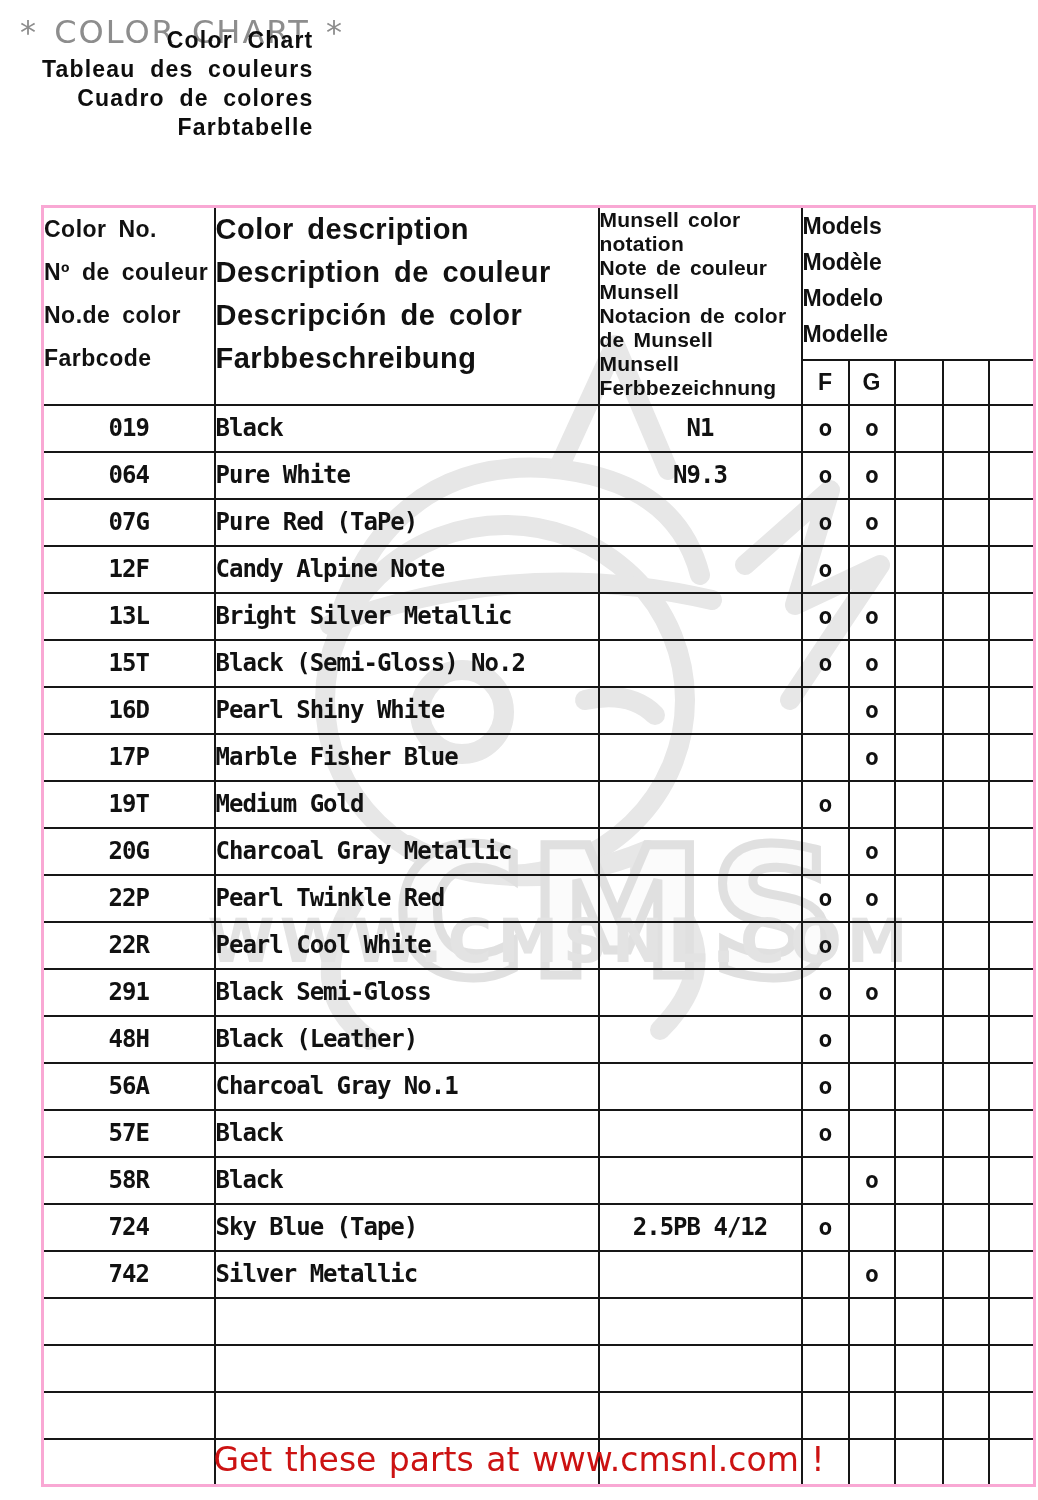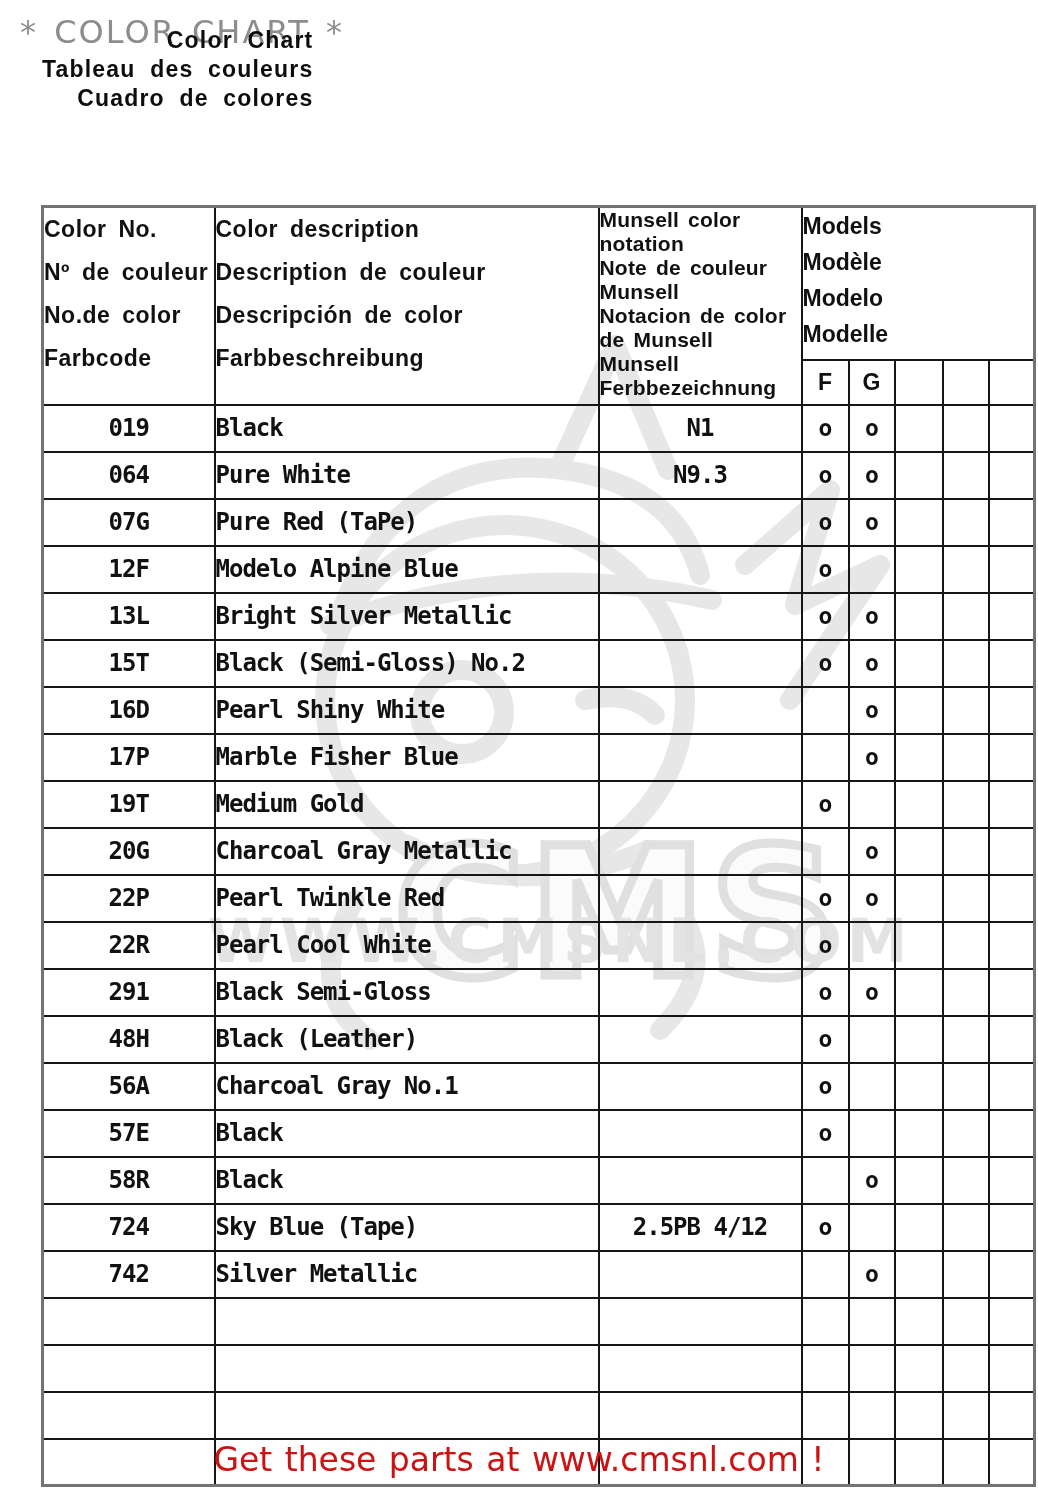--- a/index.html
+++ b/index.html
@@ -39,25 +39,25 @@
   table.colorchart {
     position: absolute; left: 41px; top: 205px;
     width: 992px; z-index: 1;
     border-collapse: collapse; table-layout: fixed;
     background: transparent;
   }
   table.colorchart th, table.colorchart td {
     border: 2px solid #161616;
     padding: 0; background: transparent;
   }
-  table.colorchart { border: 3px solid #737373; }
+  table.colorchart { border: 3px solid #f9a8d4; }
 
   thead th { font-weight: bold; text-align: left; vertical-align: top; }
   .h-col1 { font-size: 23px; line-height: 43px; padding: 8px 0 0 6px; letter-spacing: 0.5px; word-spacing: 5px; white-space: nowrap; }
-  .h-col2 { font-size: 23px; line-height: 43px; padding: 8px 0 0 32px; letter-spacing: 0.5px; word-spacing: 5px; white-space: nowrap; }
+  .h-col2 { font-size: 29px; line-height: 43px; padding: 8px 0 0 32px; letter-spacing: 0.5px; word-spacing: 5px; white-space: nowrap; }
   .h-munsell { font-size: 21px; line-height: 24px; padding: 5px 0 0 8px; letter-spacing: 0.2px; word-spacing: 3px; white-space: nowrap; }
   .h-models { font-size: 23px; line-height: 36px; padding: 12px 0 0 25px; word-spacing: 4px; }
   .h-fg { font-size: 23px; text-align: center; vertical-align: middle; padding: 0; height: 45px; }
   .h-col1 span, .h-col2 span, .h-munsell span, .h-models span { display: block; }
 
   tbody tr { height: 47px; }
   tbody td {
     font-family: "DejaVu Sans Mono", monospace;
     font-weight: bold; font-size: 24px; letter-spacing: -1px;
     vertical-align: middle; white-space: nowrap;
@@ -96,20 +96,21 @@
     <text x="618" y="975" font-family="DejaVu Sans, sans-serif" font-size="178" font-weight="bold" text-anchor="middle" fill="#fbfbfb" stroke="#e0e0e0" stroke-width="9" letter-spacing="4">CMS</text>
     <text x="560" y="962" font-family="DejaVu Sans, sans-serif" font-size="61" font-weight="bold" text-anchor="middle" fill="#e3e3e3" letter-spacing="5">WWW.CMSNL.COM</text>
   </svg>
 </div>
 
 <div class="gray-title">* COLOR CHART *</div>
 <div class="black-titles">
   <span>Color Chart</span>
   <span>Tableau des couleurs</span>
   <span>Cuadro de colores</span>
+  <span>Farbtabelle</span>
 </div>
 
 <table class="colorchart">
   <colgroup>
     <col style="width:172px">
       <col style="width:384px">
       <col style="width:203px">
     <col style="width:47px">
       <col style="width:46px">
       <col style="width:48px">
@@ -181,21 +182,21 @@
         <td class="c-desc">Pure Red (TaPe)</td>
         <td class="c-munsell"></td>
         <td class="c-mark">o</td>
         <td class="c-mark">o</td>
         <td class="c-mark"></td>
         <td class="c-mark"></td>
         <td class="c-mark"></td>
       </tr>
       <tr>
         <td class="c-no">12F</td>
-        <td class="c-desc">Modelo Alpine Blue</td>
+        <td class="c-desc">Candy Alpine Note</td>
         <td class="c-munsell"></td>
         <td class="c-mark">o</td>
         <td class="c-mark"></td>
         <td class="c-mark"></td>
         <td class="c-mark"></td>
         <td class="c-mark"></td>
       </tr>
       <tr>
         <td class="c-no">13L</td>
         <td class="c-desc">Bright Silver Metallic</td>

